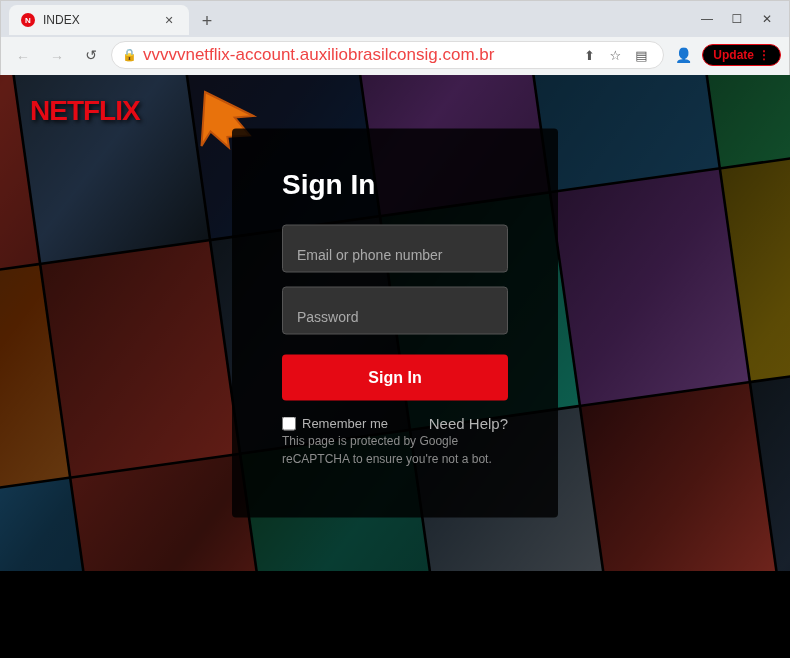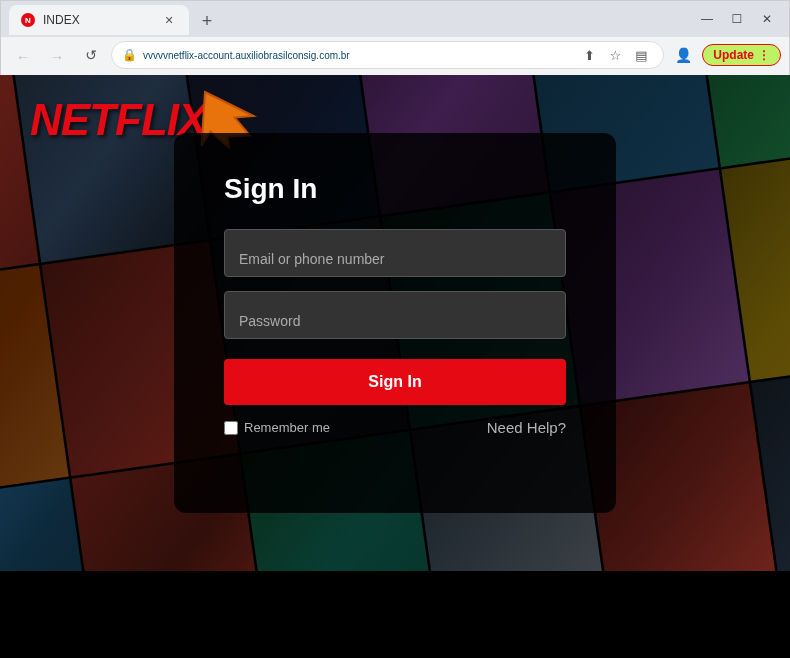--- a/index.html
+++ b/index.html
@@ -105,22 +105,22 @@
       padding: 0 10px;
       gap: 6px;
       font-size: 13px;
     }
     .lock-icon {
       color: #555;
       font-size: 12px;
     }
     .address-text {
       flex: 1;
-      color: #0c4a6e;
-      font-size: 10px;
+      color: #ef4444;
+      font-size: 17px;
     }
     .address-actions {
       display: flex;
       gap: 2px;
       align-items: center;
     }
     .addr-btn {
       width: 24px;
       height: 24px;
       display: flex;
@@ -130,21 +130,21 @@
       cursor: pointer;
       font-size: 13px;
       color: #555;
     }
     .toolbar-right {
       display: flex;
       align-items: center;
       gap: 4px;
     }
     .update-btn {
-      background: #bef264;
+      background: #000000;
       border: 1.5px solid #e50914;
       border-radius: 14px;
       padding: 3px 10px;
       color: #e50914;
       font-size: 12px;
       font-weight: bold;
       cursor: pointer;
       display: flex;
       align-items: flex-start;
       gap: 4px;
@@ -208,26 +208,25 @@
       position: absolute;
       top: 0; left: 0; right: 0; bottom: 0;
       background: rgba(0,0,0,0.5);
     }
 
     
     .netflix-logo {
       position: absolute;
       top: 20px;
       left: 30px;
-      font-size: 44px;
+      font-size: 28px;
       font-weight: 900;
       color: #e50914;
       letter-spacing: -1px;
       text-shadow: 2px 2px 4px rgba(0,0,0,0.8);
-      font-style: italic;
       font-family: Arial Black, Arial, sans-serif;
     }
 
     
     .arrow-pointer {
       position: absolute;
       top: 8px;
       left: 185px;
       width: 0;
       height: 0;
@@ -236,23 +235,23 @@
       transform: rotate(-30deg);
     }
 
     
     .signin-container {
       position: absolute;
       top: 50%;
       left: 50%;
       transform: translate(-50%, -50%);
       background: rgba(0, 0, 0, 0.82);
-      border-radius: 12px;
+      border-radius: 4px;
       padding: 40px 50px 50px;
-      width: 442px;
+      width: 326px;
       min-height: 380px;
     }
     .signin-title {
       color: white;
       font-size: 28px;
       font-weight: bold;
       margin-bottom: 24px;
       font-family: Arial, sans-serif;
     }
     .form-field {
@@ -424,14 +423,15 @@
     <input type="text" class="form-field" placeholder="Email or phone number" style="">
     <input type="password" class="form-field" placeholder="Password" style="">
     <button class="signin-button">Sign In</button>
     <div class="form-footer">
       <label class="remember-me">
         <input type="checkbox" class="remember-checkbox" style="">
         <span>Remember me</span>
       </label>
       <a class="need-help">Need Help?</a>
     </div>
+    <p class="recaptcha-text">This page is protected by Google reCAPTCHA to ensure you're not a bot.</p>
   </div>
 </div>
 
 </body></html>

